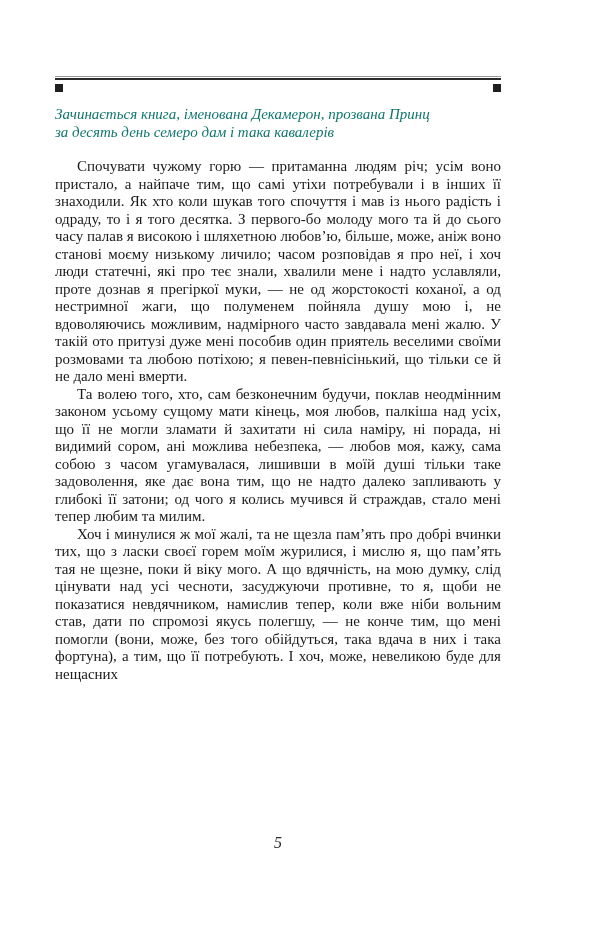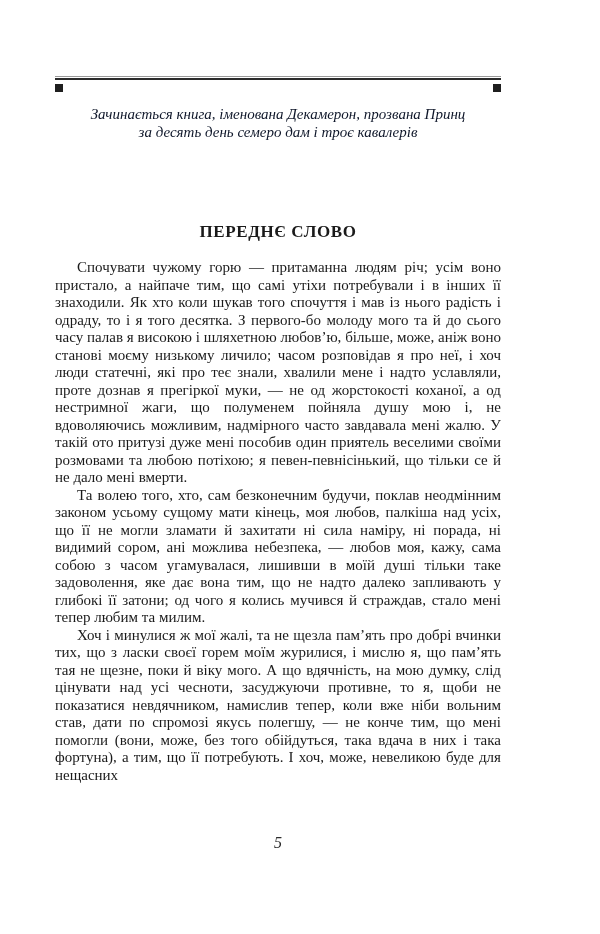--- a/index.html
+++ b/index.html
@@ -29,25 +29,24 @@
     position: absolute;
     width: 8px; height: 8px;
     background: #1f1f1f;
     top: 0;
   }
   .square-left  { left: 0; }
   .square-right { right: 0; }
 
   .epigraph {
     margin-top: 13px;
-    text-align: center;
     font-style: italic;
     font-size: 15px;
     line-height: 18px;
-    color: #0f172a;
+    color: #0f766e;
   }
   .chapter-title {
     margin-top: 81px;
     text-align: center;
     font-weight: bold;
     font-size: 17px;
     letter-spacing: 0.6px;
     line-height: 20px;
   }
   .body-text {
@@ -81,24 +80,23 @@
       <div class="rule-thin"></div>
       <div class="rule-thick"></div>
       <div class="square-row">
         <div class="square square-left"></div>
         <div class="square square-right"></div>
       </div>
     </div>
 
     <div class="epigraph">
       <div>Зачинається книга, іменована Декамерон, прозвана Принц</div>
-      <div>за десять день семеро дам і троє кавалерів</div>
+      <div>за десять день семеро дам і така кавалерів</div>
     </div>
 
-    <div class="chapter-title">ПЕРЕДНЄ СЛОВО</div>
 
     <div class="body-text">
       <p>Спочувати чужому горю — притаманна людям річ; усім воно пристало, а найпаче тим, що самі утіхи потребували і в інших її знаходили. Як хто коли шукав того спочуття і мав із нього радість і одраду, то і я того десятка. З первого-бо молоду мого та й до сього часу палав я високою і шляхетною любов’ю, більше, може, аніж воно станові моєму низькому личило; часом розповідав я про неї, і хоч люди статечні, які про теє знали, хвалили мене і надто уславляли, проте дознав я прегіркої муки, — не од жорстокості коханої, а од нестримної жаги, що полуменем пойняла душу мою і, не вдоволяючись можливим, надмірного часто завдавала мені жалю. У такій ото притузі дуже мені пособив один приятель веселими своїми розмовами та любою потіхою; я певен-певнісінький, що тільки се й не дало мені вмерти.</p>
       <p>Та волею того, хто, сам безконечним будучи, поклав неодмінним законом усьому сущому мати кінець, моя любов, палкіша над усіх, що її не могли зламати й захитати ні сила наміру, ні порада, ні видимий сором, ані можлива небезпека, — любов моя, кажу, сама собою з часом угамувалася, лишивши в моїй душі тільки таке задоволення, яке дає вона тим, що не надто далеко запливають у глибокі її затони; од чого я колись мучився й страждав, стало мені тепер любим та милим.</p>
       <p>Хоч і минулися ж мої жалі, та не щезла пам’ять про добрі вчинки тих, що з ласки своєї горем моїм журилися, і мислю я, що пам’ять тая не щезне, поки й віку мого. А що вдячність, на мою думку, слід цінувати над усі чесноти, засуджуючи противне, то я, щоби не показатися невдячником, намислив тепер, коли вже ніби вольним став, дати по спромозі якусь полегшу, — не конче тим, що мені помогли (вони, може, без того обійдуться, така вдача в них і така фортуна), а тим, що її потребують. І хоч, може, невеликою буде для нещасних</p>
     </div>
 
   </div>
 
   <div class="folio">5</div>

